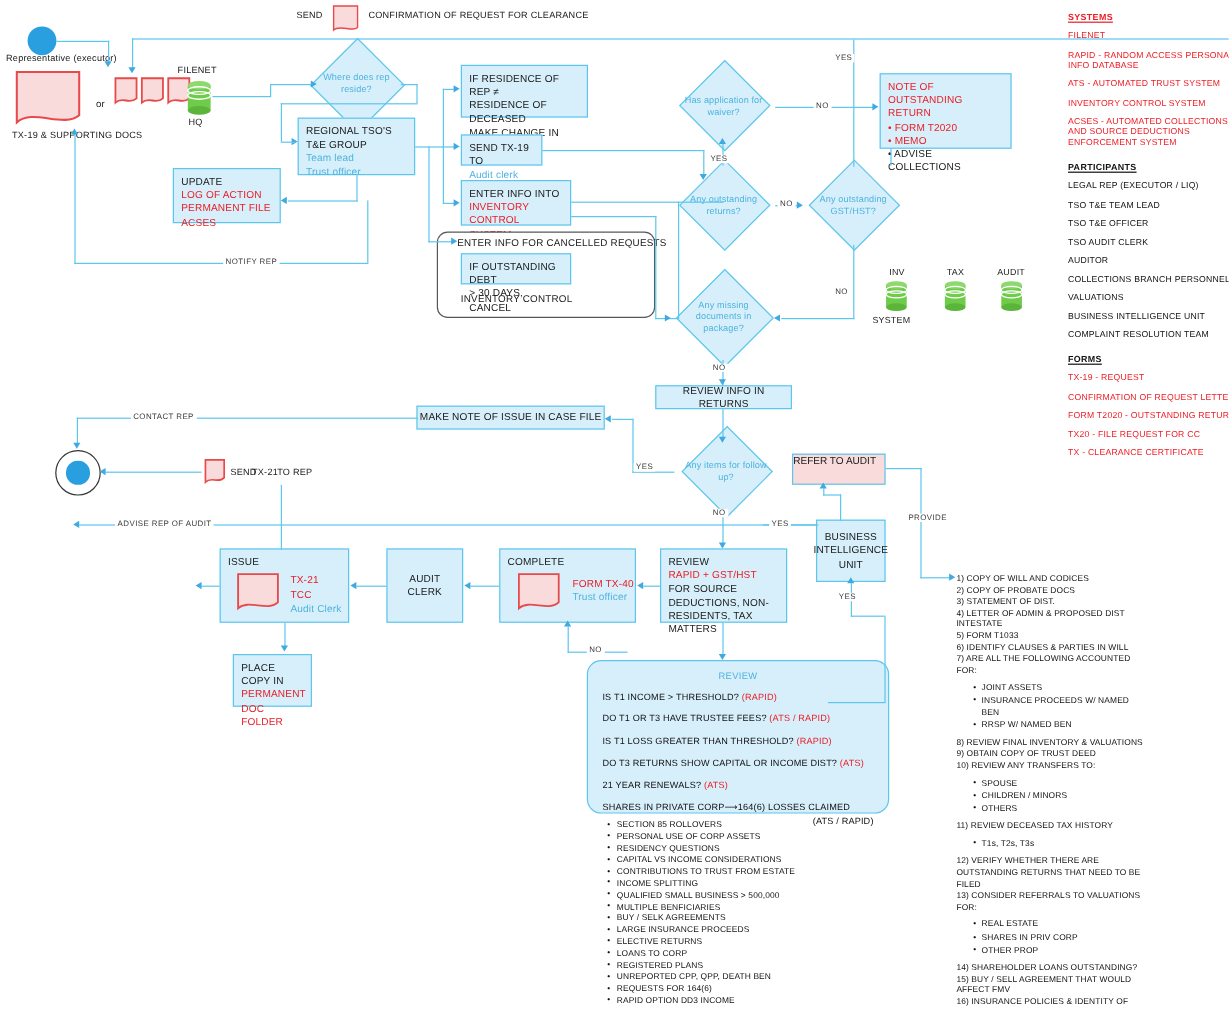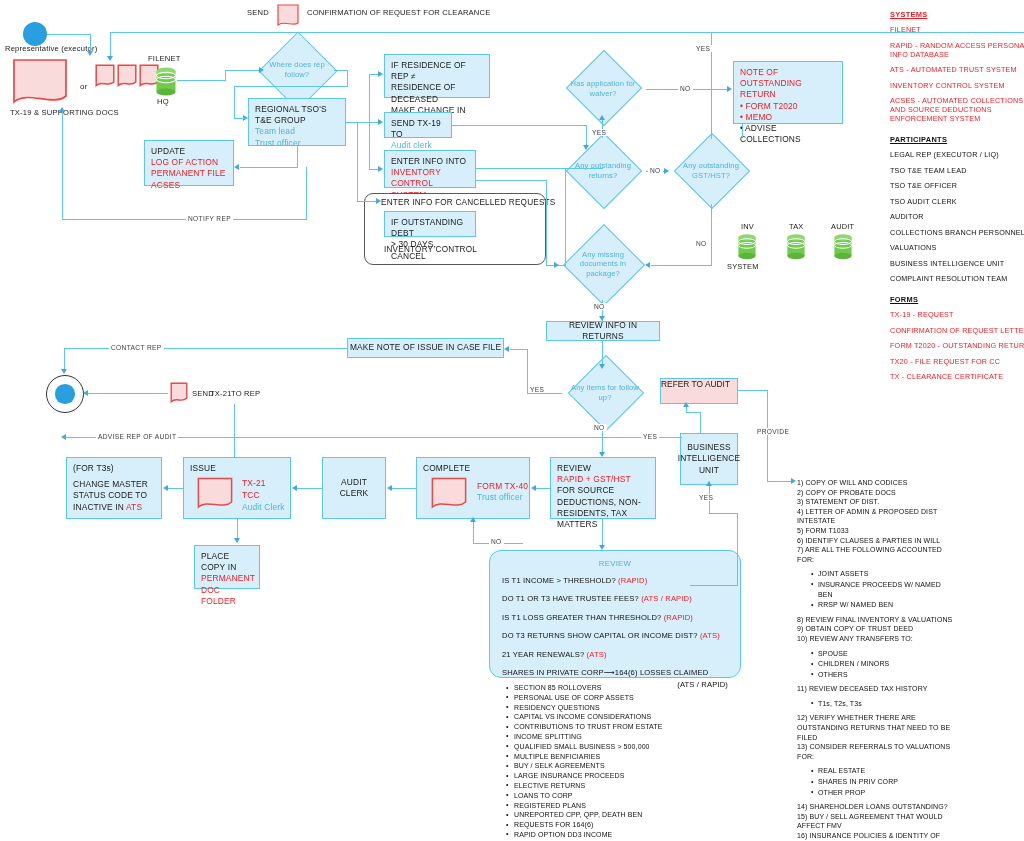--- a/index.html
+++ b/index.html
@@ -144,21 +144,21 @@
       <ellipse cx="11" cy="26" rx="9.5" ry="3.6" fill="#5BB53A"></ellipse>
       <ellipse cx="11" cy="5" rx="9.5" ry="3.6" fill="#8ED96E"></ellipse>
       <ellipse cx="11" cy="9.5" rx="9.5" ry="3.2" fill="none" stroke="#fff" stroke-width="1.1"></ellipse>
       <ellipse cx="11" cy="13.5" rx="9.5" ry="3.2" fill="none" stroke="#fff" stroke-width="1.1"></ellipse>
     </svg>
   </div>
   <div class="caption" style="left:157px;top:97px;">HQ</div>
 
   <div class="diamond" style="left:250px;top:38px;width:94px;height:64px;">
     <div class="dshape" style="left:20px;top:5px;width:54px;height:54px;"></div>
-    <div class="dlabel" style="padding:0 9px;">Where does rep follow?</div>
+    <div class="dlabel" style="padding:0 9px;">Where does rep reside?</div>
   </div>
 
   <div class="node box pad" style="left:248px;top:98px;width:98px;height:48px;">
     <div>REGIONAL TSO'S</div>
     <div>T&amp;E GROUP</div>
     <div class="bluetxt">Team lead</div>
     <div class="bluetxt">Trust officer</div>
   </div>
 
   <div class="node box pad" style="left:384px;top:54px;width:106px;height:44px;">
@@ -308,26 +308,20 @@
     <div class="doc" style="left:13px;top:19px;width:36px;height:34px;">
       <svg viewBox="0 0 36 34" preserveAspectRatio="none">
           <path d="M1.4,1.4 H34.6 V25 C26,33 10,22 1.4,30 Z" fill="#FADBDB" stroke="#E8494A" stroke-width="1.5"></path>
         </svg>
     </div>
     <div class="red" style="position:absolute;left:58px;top:20px;font-size:8.4px;">TX-21</div>
     <div class="red" style="position:absolute;left:58px;top:32px;font-size:8.4px;">TCC</div>
     <div class="bluetxt" style="position:absolute;left:58px;top:44px;font-size:8.4px;">Audit Clerk</div>
   </div>
 
-  <div class="node box pad" style="left:66px;top:457px;width:96px;height:62px;">
-    <div style="margin-bottom:5px;">(FOR T3s)</div>
-    <div>CHANGE MASTER</div>
-    <div>STATUS CODE TO</div>
-    <div><span>INACTIVE IN </span><span class="red">ATS</span></div>
-  </div>
 
   <div class="node box pad" style="left:194px;top:545px;width:66px;height:44px;">
     <div>PLACE COPY IN</div>
     <div class="red">PERMANENT DOC</div>
     <div class="red">FOLDER</div>
   </div>
 
   <div class="doc" style="left:170px;top:382px;width:18px;height:22px;">
     <svg viewBox="0 0 18 22" preserveAspectRatio="none">
         <path d="M1.2,1.2 H16.8 V16 C11.6,21.5 6.4,14.5 1.2,19.8 Z" fill="#FADBDB" stroke="#E8494A" stroke-width="1.4"></path>

